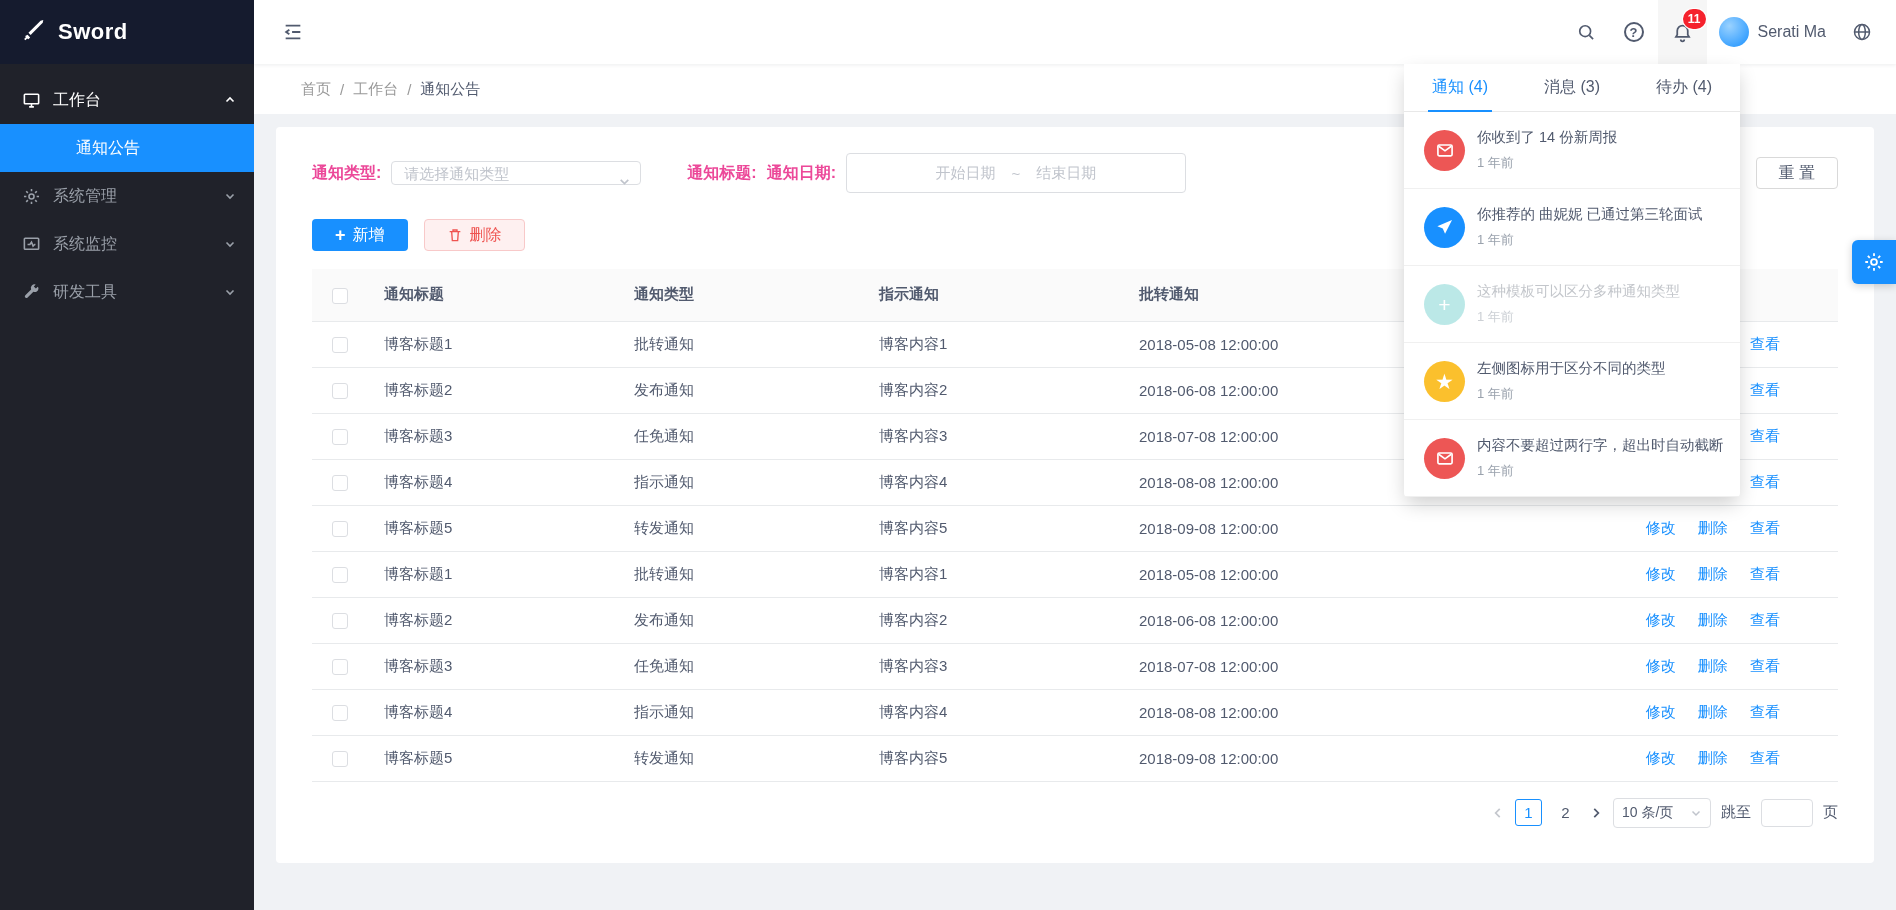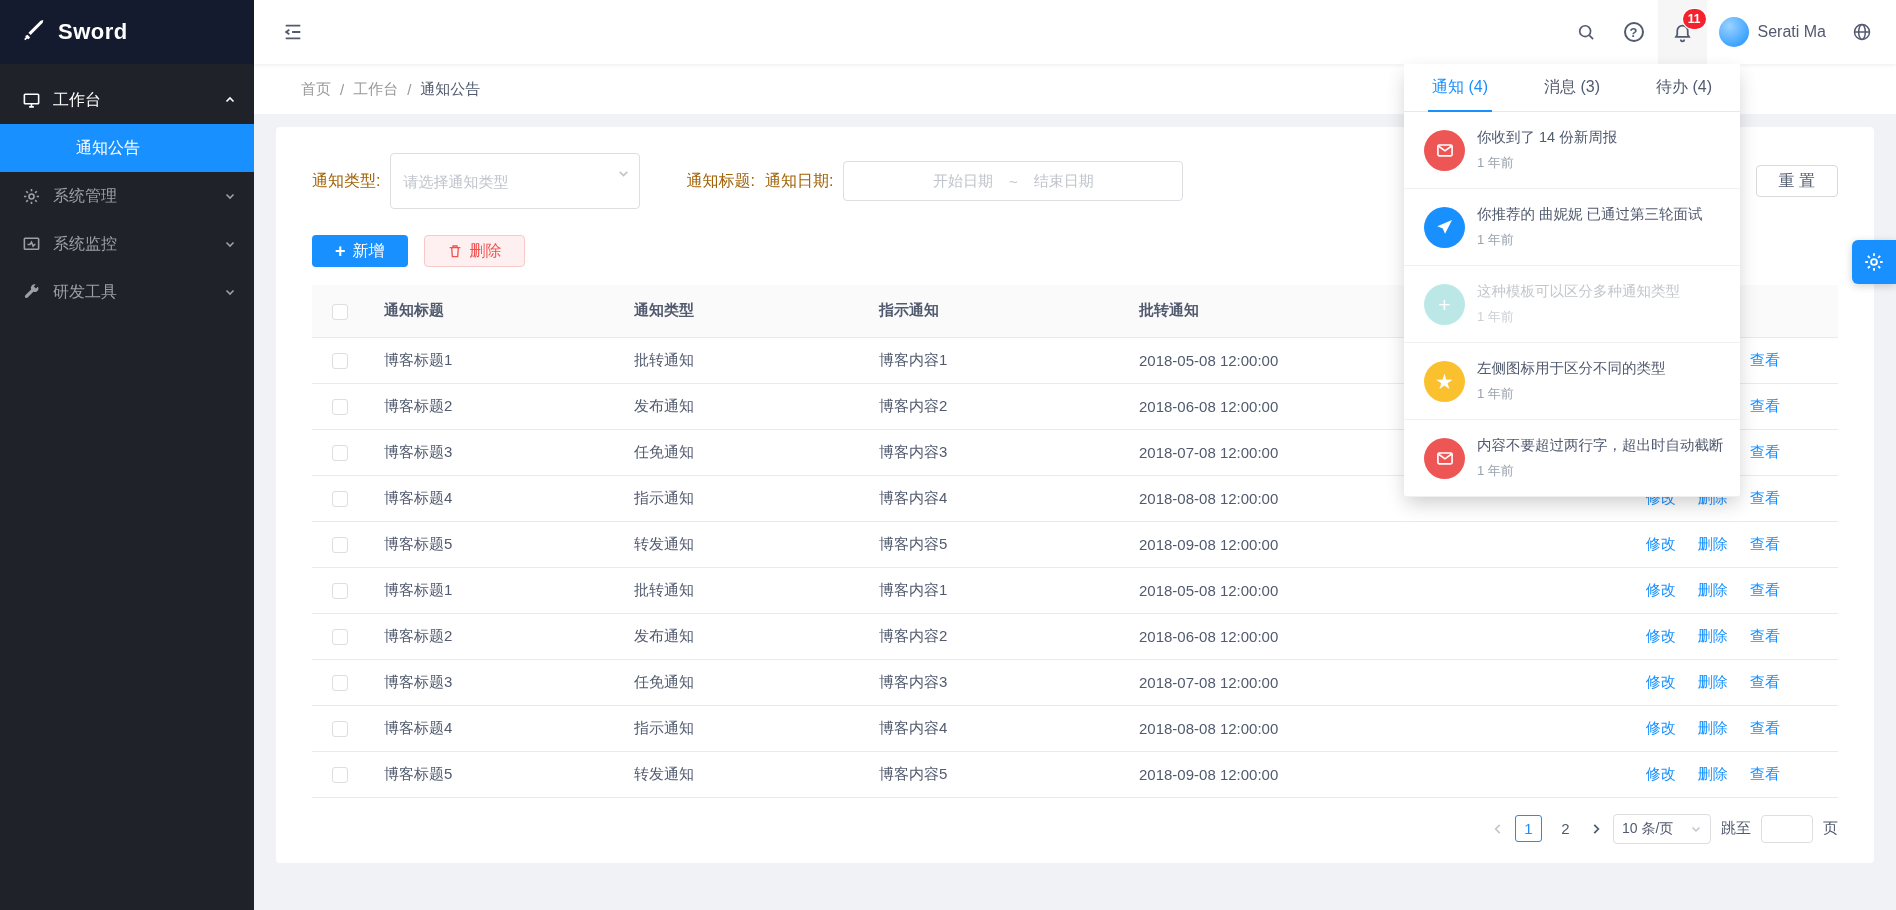--- a/index.html
+++ b/index.html
@@ -41,22 +41,22 @@
     padding-left:47px;font-size:15px}
   .crumb{color:#999;cursor:pointer}
   .crumb.current{color:#515a6e;cursor:default}
   .crumb-sep{margin:0 9px;color:#999}
 
   
   .content{flex:1;padding:13px 22px 0;overflow:hidden}
   .card{background:#fff;border-radius:4px;height:736px;padding:26px 36px;position:relative}
 
   .filter-row{display:flex;align-items:center}
-  .f-label{font-size:16px;font-weight:normal;color:#a16207;margin-right:10px;white-space:nowrap}
-  .f-input{height:56px;border:1px solid #dcdee2;border-radius:4px;font-size:15px;
+  .f-label{font-size:16px;font-weight:bold;color:#ec4899;margin-right:10px;white-space:nowrap}
+  .f-input{height:24px;border:1px solid #dcdee2;border-radius:4px;font-size:15px;
     padding:0 12px;color:#515a6e;background:#fff;outline:none;width:240px}
   .f-input::placeholder{color:#c0c4cc}
   .select-wrap{position:relative;width:250px;margin-right:46px}
   .select-wrap .f-input{width:100%;padding-right:30px;cursor:pointer}
   .select-chev{position:absolute;right:10px;top:14px;display:flex;pointer-events:none}
   .gap46{margin-right:46px}
   .date-range{width:340px;height:40px;border:1px solid #dcdee2;border-radius:4px;
     display:flex;align-items:center;justify-content:center;gap:16px;color:#c0c4cc;
     font-size:15px;cursor:pointer;background:#fff}
   .spacer{flex:1}

